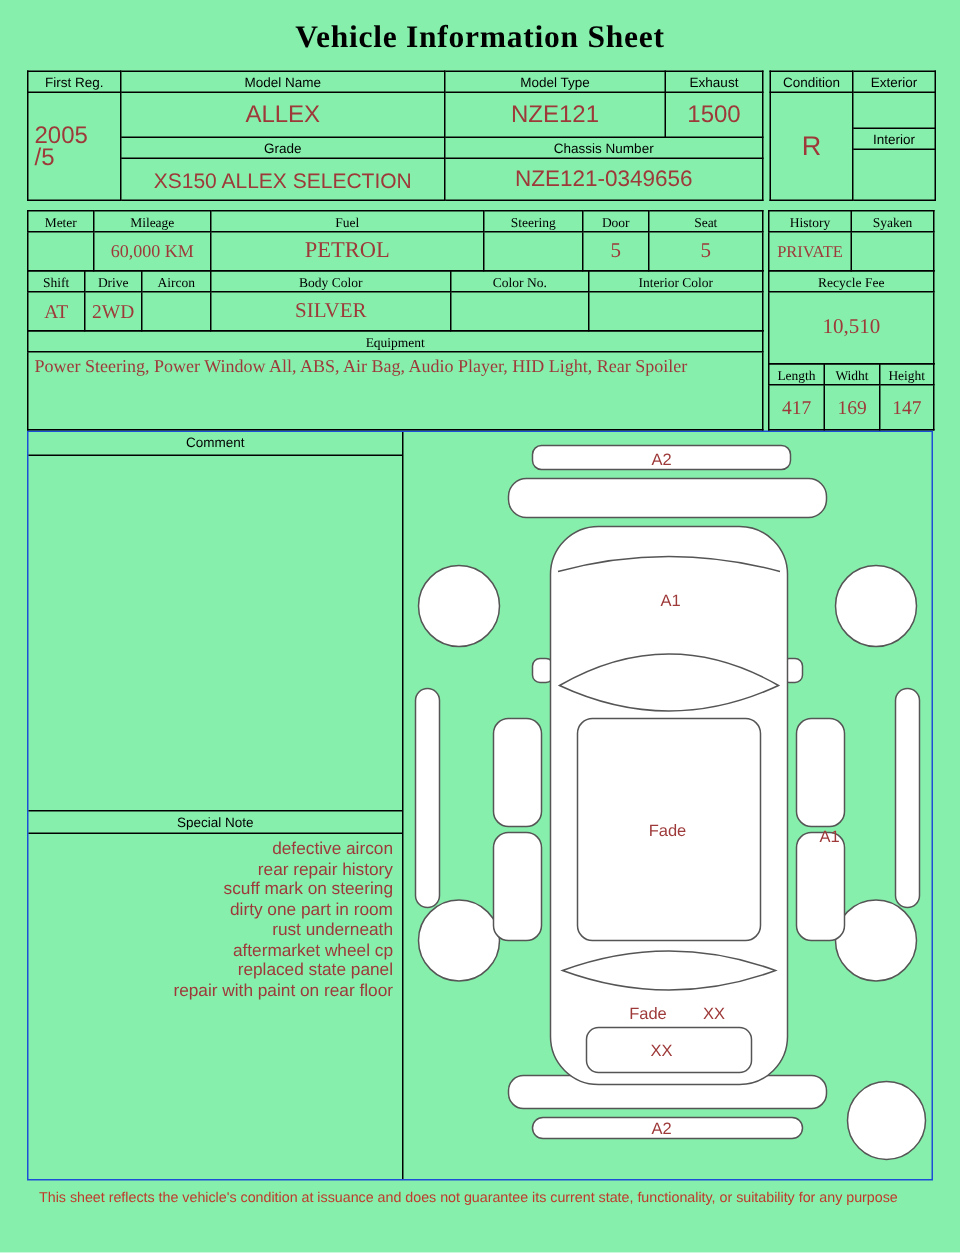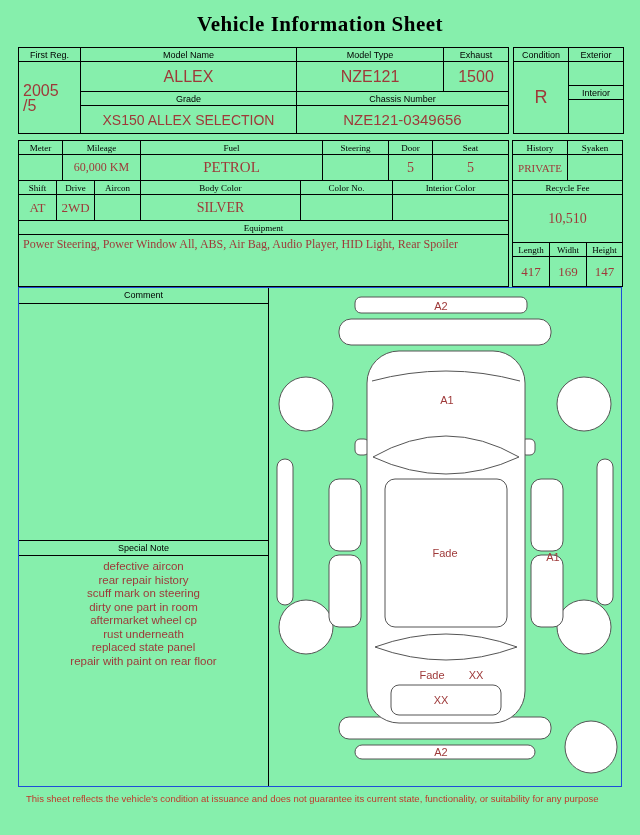--- a/index.html
+++ b/index.html
@@ -49,21 +49,21 @@
     display:flex;
     margin-bottom:6px;
   }
   .leftcol{width:250px;border-right:1px solid #000;display:flex;flex-direction:column;}
   .sec-hdr{
     height:16px;line-height:15px;font-size:9px;text-align:center;color:#000;
   }
   .comment-hdr{border-bottom:1px solid #000;}
   .comment-body{height:236px;}
   .note-hdr{border-top:1px solid #000;border-bottom:1px solid #000;}
-  .notes{flex:1;padding:4px 6px;color:var(--accent);font-size:11.5px;line-height:13.5px;text-align:center;}
+  .notes{flex:1;padding:4px 6px;color:var(--accent);font-size:11.5px;line-height:13.5px;text-align:right;}
   .diagram-area{flex:1;position:relative;}
   svg{display:block;margin:1px auto 0;}
   .car{stroke:var(--line);stroke-width:1;fill:#fff;}
   .ann{fill:var(--accent);font-family:"Liberation Sans",sans-serif;font-size:11px;}
   .footer{
     color:var(--disclaimer);
     font-size:9.5px;
     text-align:left;
     padding-left:8px;
   }
@@ -260,22 +260,22 @@
   <div class="main">
     <div class="leftcol">
       <div class="sec-hdr comment-hdr">Comment</div>
       <div class="comment-body"></div>
       <div class="sec-hdr note-hdr">Special Note</div>
       <div class="notes">
         <div>defective aircon</div>
         <div>rear repair history</div>
         <div>scuff mark on steering</div>
         <div>dirty one part in room</div>
+        <div>rust underneath</div>
         <div>aftermarket wheel cp</div>
-        <div>rust underneath</div>
         <div>replaced state panel</div>
         <div>repair with paint on rear floor</div>
       </div>
     </div>
 
     <div class="diagram-area">
       <svg width="352" height="498" viewBox="0 0 352 498">
 
         <rect class="car" x="8" y="170" width="16" height="146" rx="8"></rect>
         <rect class="car" x="328" y="170" width="16" height="146" rx="8"></rect>

